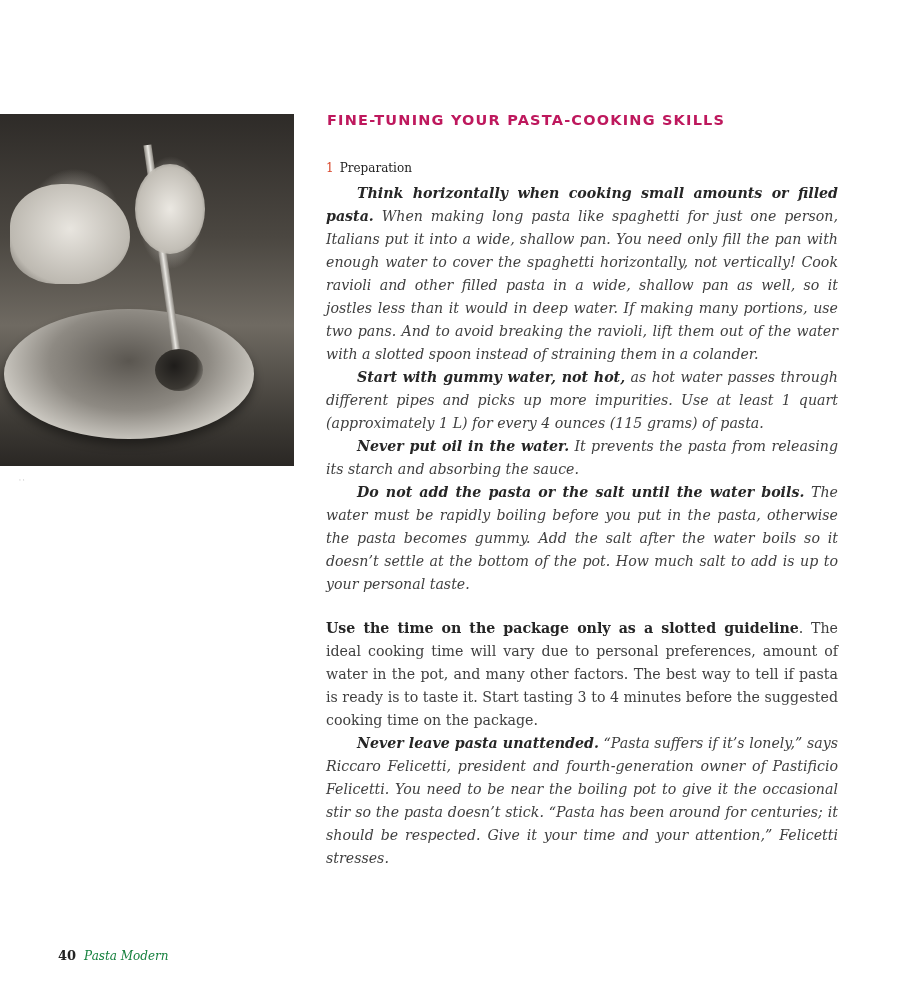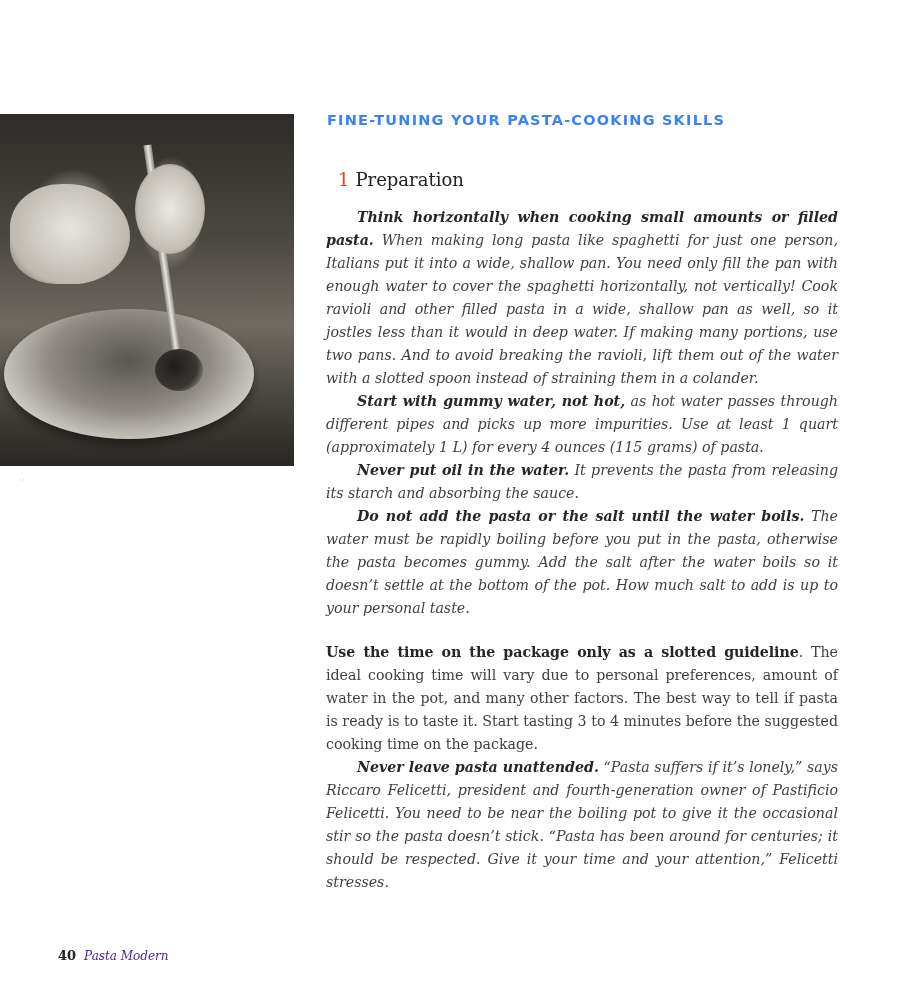--- a/index.html
+++ b/index.html
@@ -34,39 +34,39 @@
       position: absolute; left: 10px; top: 70px; width: 120px; height: 100px; border-radius: 45% 55% 50% 40%;
       background: radial-gradient(ellipse at 50% 45%, #e8e5df 0%, #bdb9b1 70%, transparent 100%);
     }
     .photo .hand2 {
       position: absolute; left: 135px; top: 50px; width: 70px; height: 90px; border-radius: 50%;
       background: radial-gradient(ellipse at 50% 50%, #ebe8e2 0%, #c2beb6 65%, transparent 100%);
     }
     .section-title {
       position: absolute; left: 327px; top: 112px; margin: 0;
       font-family: "DejaVu Sans", sans-serif; font-weight: bold; font-size: 14.5px;
-      letter-spacing: 1.2px; color: #3b82f6;
+      letter-spacing: 1.2px; color: #be185d;
     }
     .content {
       position: absolute; left: 326px; top: 154px; width: 512px;
       font-size: 14.2px; line-height: 23px; color: #3f3f3f;
     }
     .content h2 {
-      margin: 12px; font-size: 18px; font-weight: normal; color: #222; line-height: 28px;
+      margin: 0; font-size: 12px; font-weight: normal; color: #222; line-height: 28px;
     }
     .content h2 .num { color: #d8462a; margin-right: 6px; }
     .content p { margin: 0; text-align: justify; }
     .content p.indent { text-indent: 31px; font-style: italic; }
     .content b { color: #262626; }
     .gap { height: 21px; }
     .folio {
       position: absolute; left: 58px; top: 948px; font-size: 13px; color: #222;
     }
     .folio .pg { font-weight: bold; margin-right: 8px; }
-    .folio .book { font-style: italic; font-size: 12px; color: #4c1d95; }
+    .folio .book { font-style: italic; font-size: 12px; color: #15803d; }
     .specks { position: absolute; left: 19px; top: 476px; font-size: 6px; color: #777; }
   </style>
 </head>
 <body>
 
 <div class="photo" title="Black-and-white photo of a cook's hands stirring spaghetti in a wide shallow pan with a ladle">
   <div class="hand1"></div>
   <div class="pan"></div>
   <div class="ladle"></div>
   <div class="bowl"></div>

